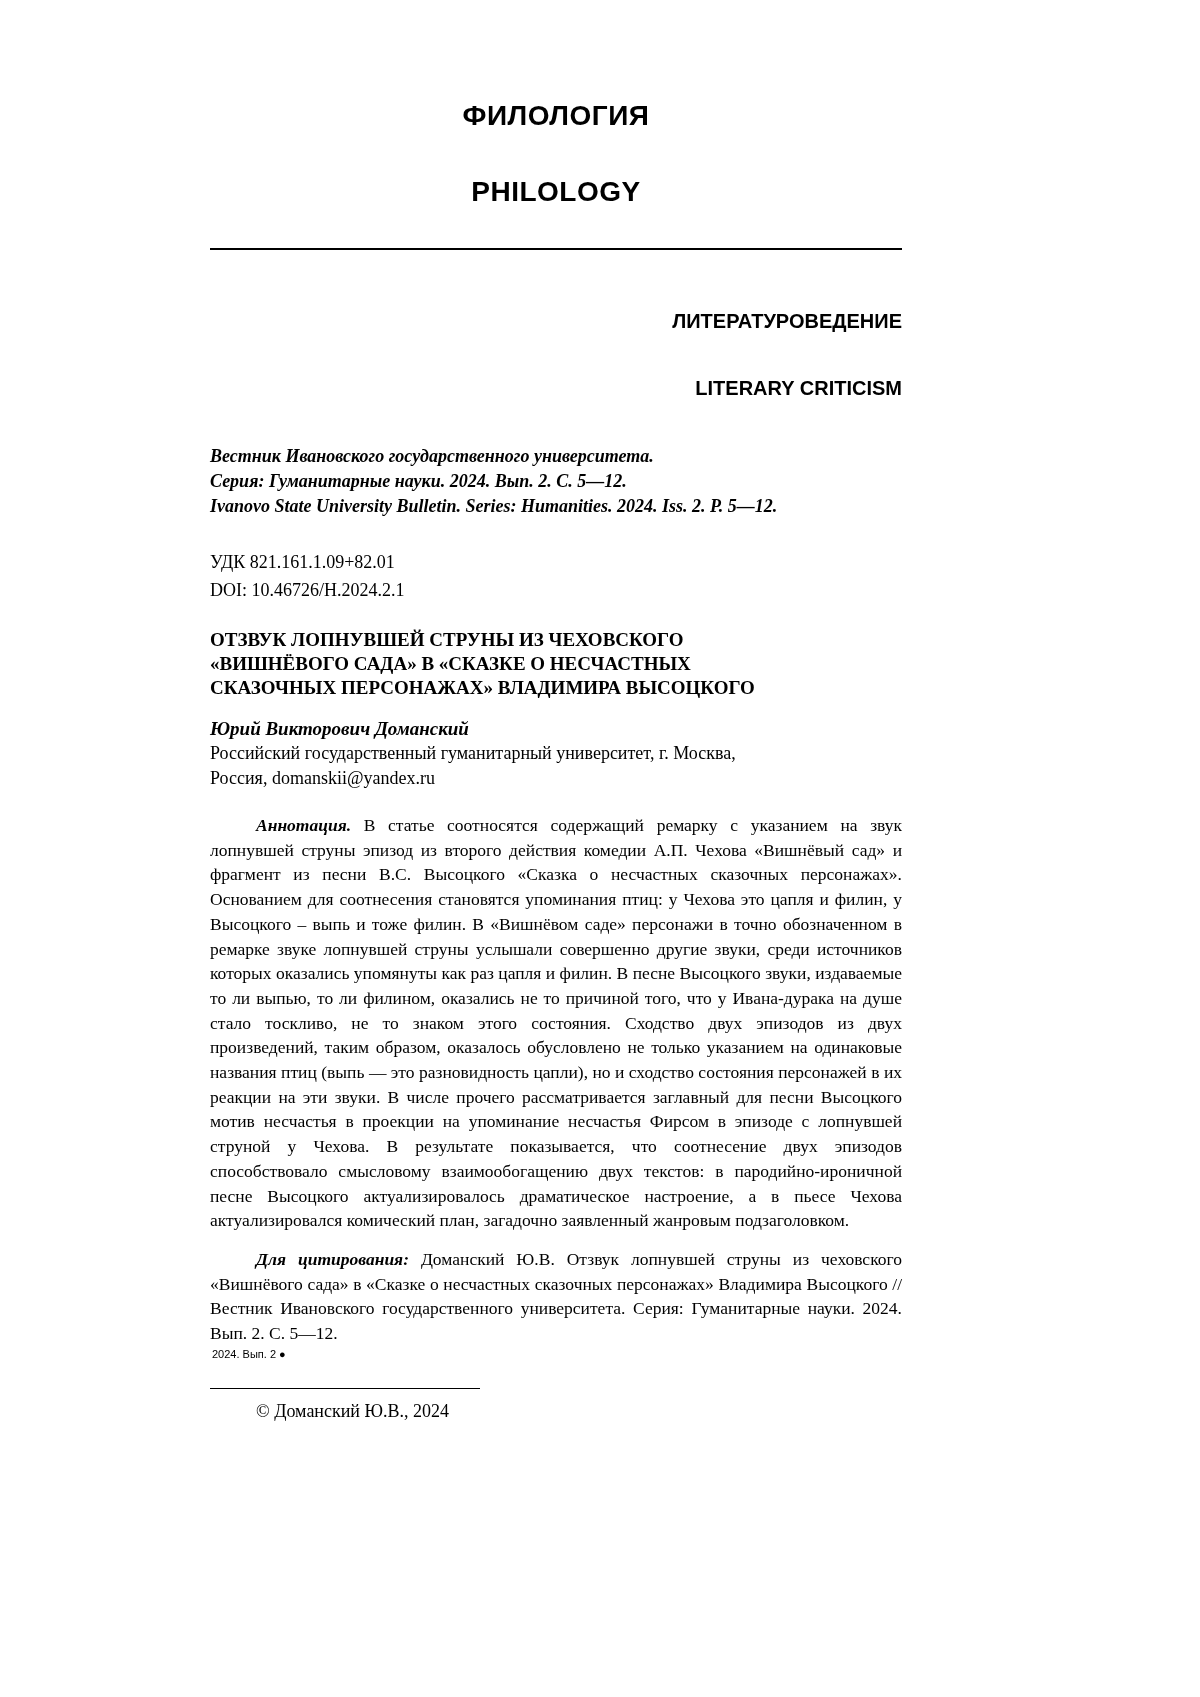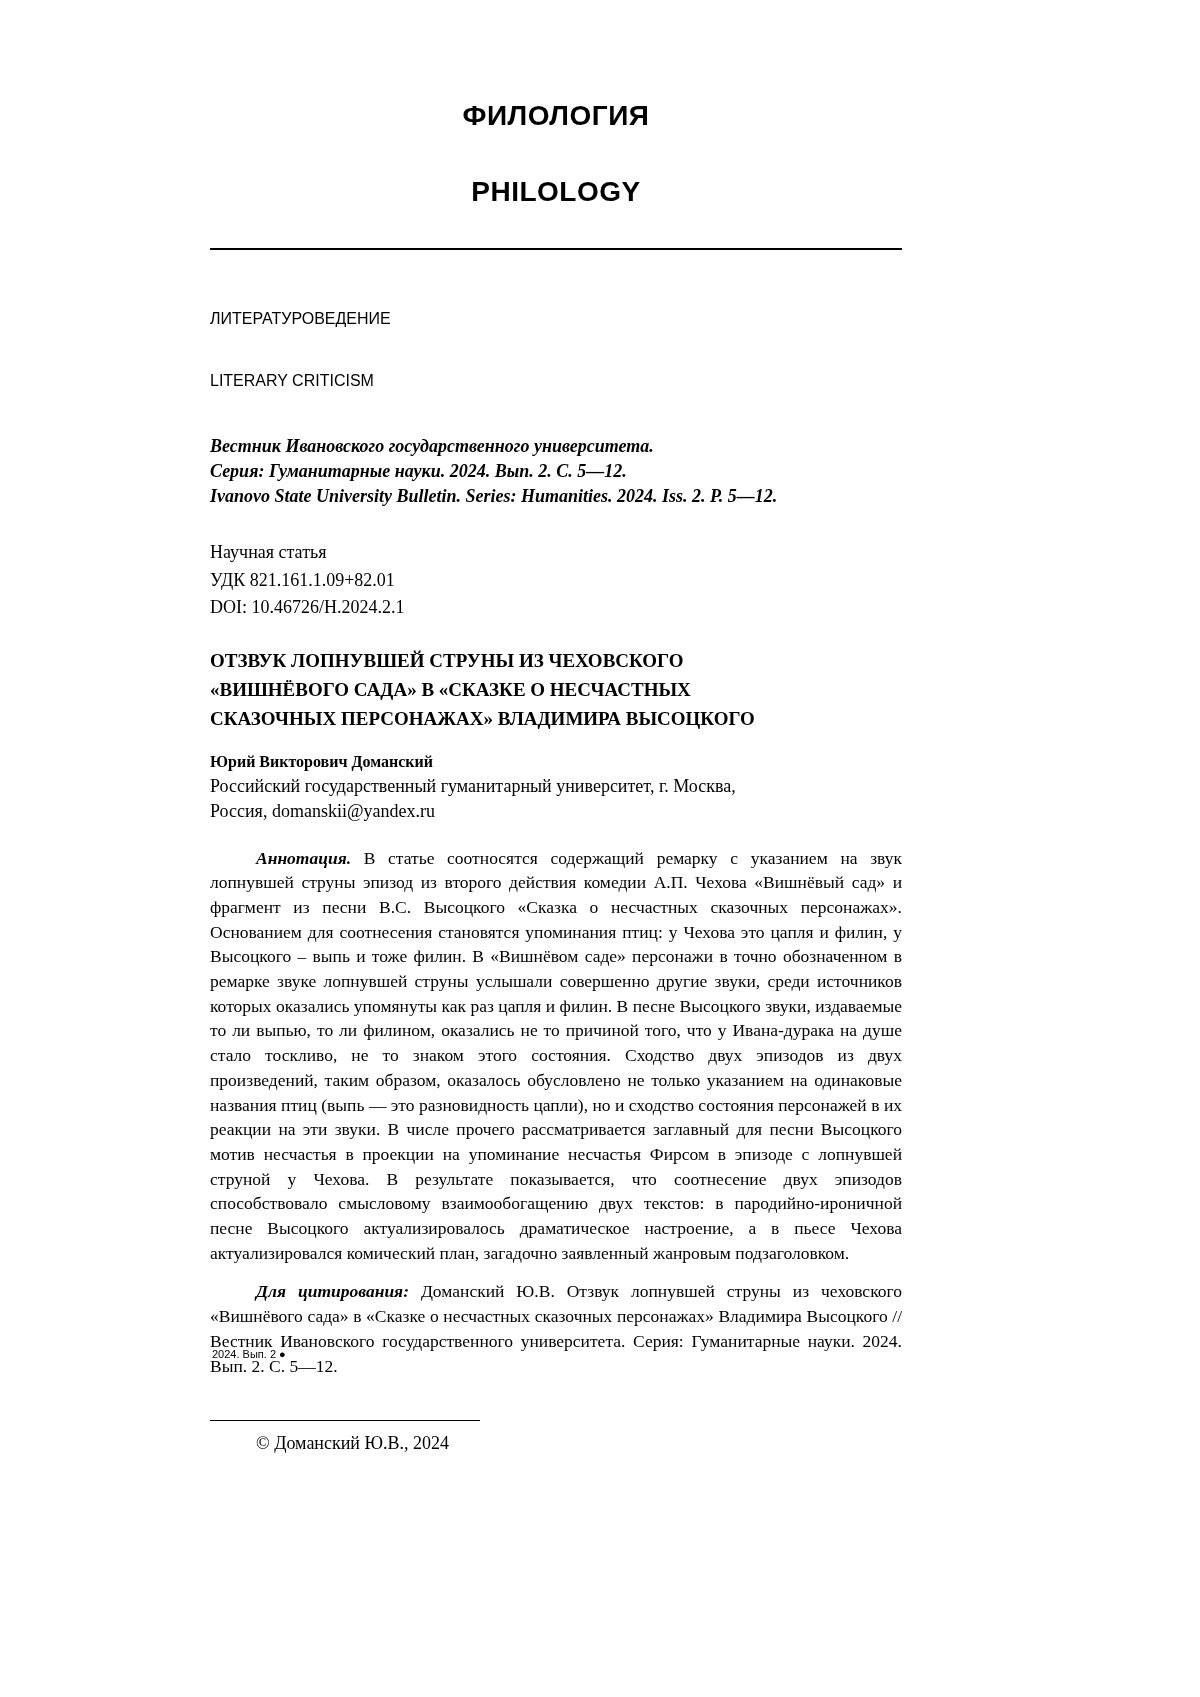--- a/index.html
+++ b/index.html
@@ -29,50 +29,51 @@
   .section-head.ru { margin-top: 100px; }
   .section-head.en { margin-top: 44px; }
   .head-rule {
     margin-top: 40px;
     border: none;
     border-top: 2px solid #000;
     width: 100%;
   }
   .subsection-head {
     font-family: "Liberation Sans", sans-serif;
-    font-weight: normal;
-    font-size: 16px;
-    text-align: left;
+    font-weight: bold;
+    font-size: 20px;
+    text-align: right;
   }
   .subsection-head.ru { margin-top: 60px; }
   .subsection-head.en { margin-top: 44px; }
   .journal-block {
     margin-top: 44px;
     font-weight: bold;
     font-style: italic;
     font-size: 18px;
     line-height: 25px;
   }
   .journal-line { white-space: pre-line; font-family: Liberation Serif, serif; }
   .meta-block {
     margin-top: 30px;
     font-size: 18px;
     line-height: 27.5px;
   }
   .article-title {
     margin-top: 24px;
     font-weight: bold;
     font-size: 19px;
-    line-height: 29px;
+    line-height: 24px;
     white-space: pre-line;
   }
   .author-name {
     margin-top: 16px;
     font-weight: bold;
-    font-size: 16px;
+    font-style: italic;
+    font-size: 19px;
     line-height: 25px;
   }
   .affiliation {
     font-size: 18px;
     line-height: 25px;
     white-space: pre-line;
   }
   .para {
     margin: 0;
     margin-top: 14px;
@@ -120,21 +121,20 @@
     <div class="subsection-head ru">ЛИТЕРАТУРОВЕДЕНИЕ</div>
     <div class="subsection-head en">LITERARY CRITICISM</div>
 
     <div class="journal-block">
       <div class="journal-line">Вестник Ивановского государственного университета.
 Серия: Гуманитарные науки. 2024. Вып. 2. С. 5—12.</div>
       <div class="journal-line">Ivanovo State University Bulletin. Series: Humanities. 2024. Iss. 2. P. 5—12.</div>
     </div>
 
     <div class="meta-block">
-      <div>Научная статья</div>
       <div>УДК 821.161.1.09+82.01</div>
       <div>DOI: 10.46726/H.2024.2.1</div>
     </div>
 
     <div class="article-title">ОТЗВУК ЛОПНУВШЕЙ СТРУНЫ ИЗ ЧЕХОВСКОГО
 «ВИШНЁВОГО САДА» В «СКАЗКЕ О НЕСЧАСТНЫХ
 СКАЗОЧНЫХ ПЕРСОНАЖАХ» ВЛАДИМИРА ВЫСОЦКОГО</div>
 
     <div class="author-name">Юрий Викторович Доманский</div>
     <div class="affiliation">Российский государственный гуманитарный университет, г. Москва,

